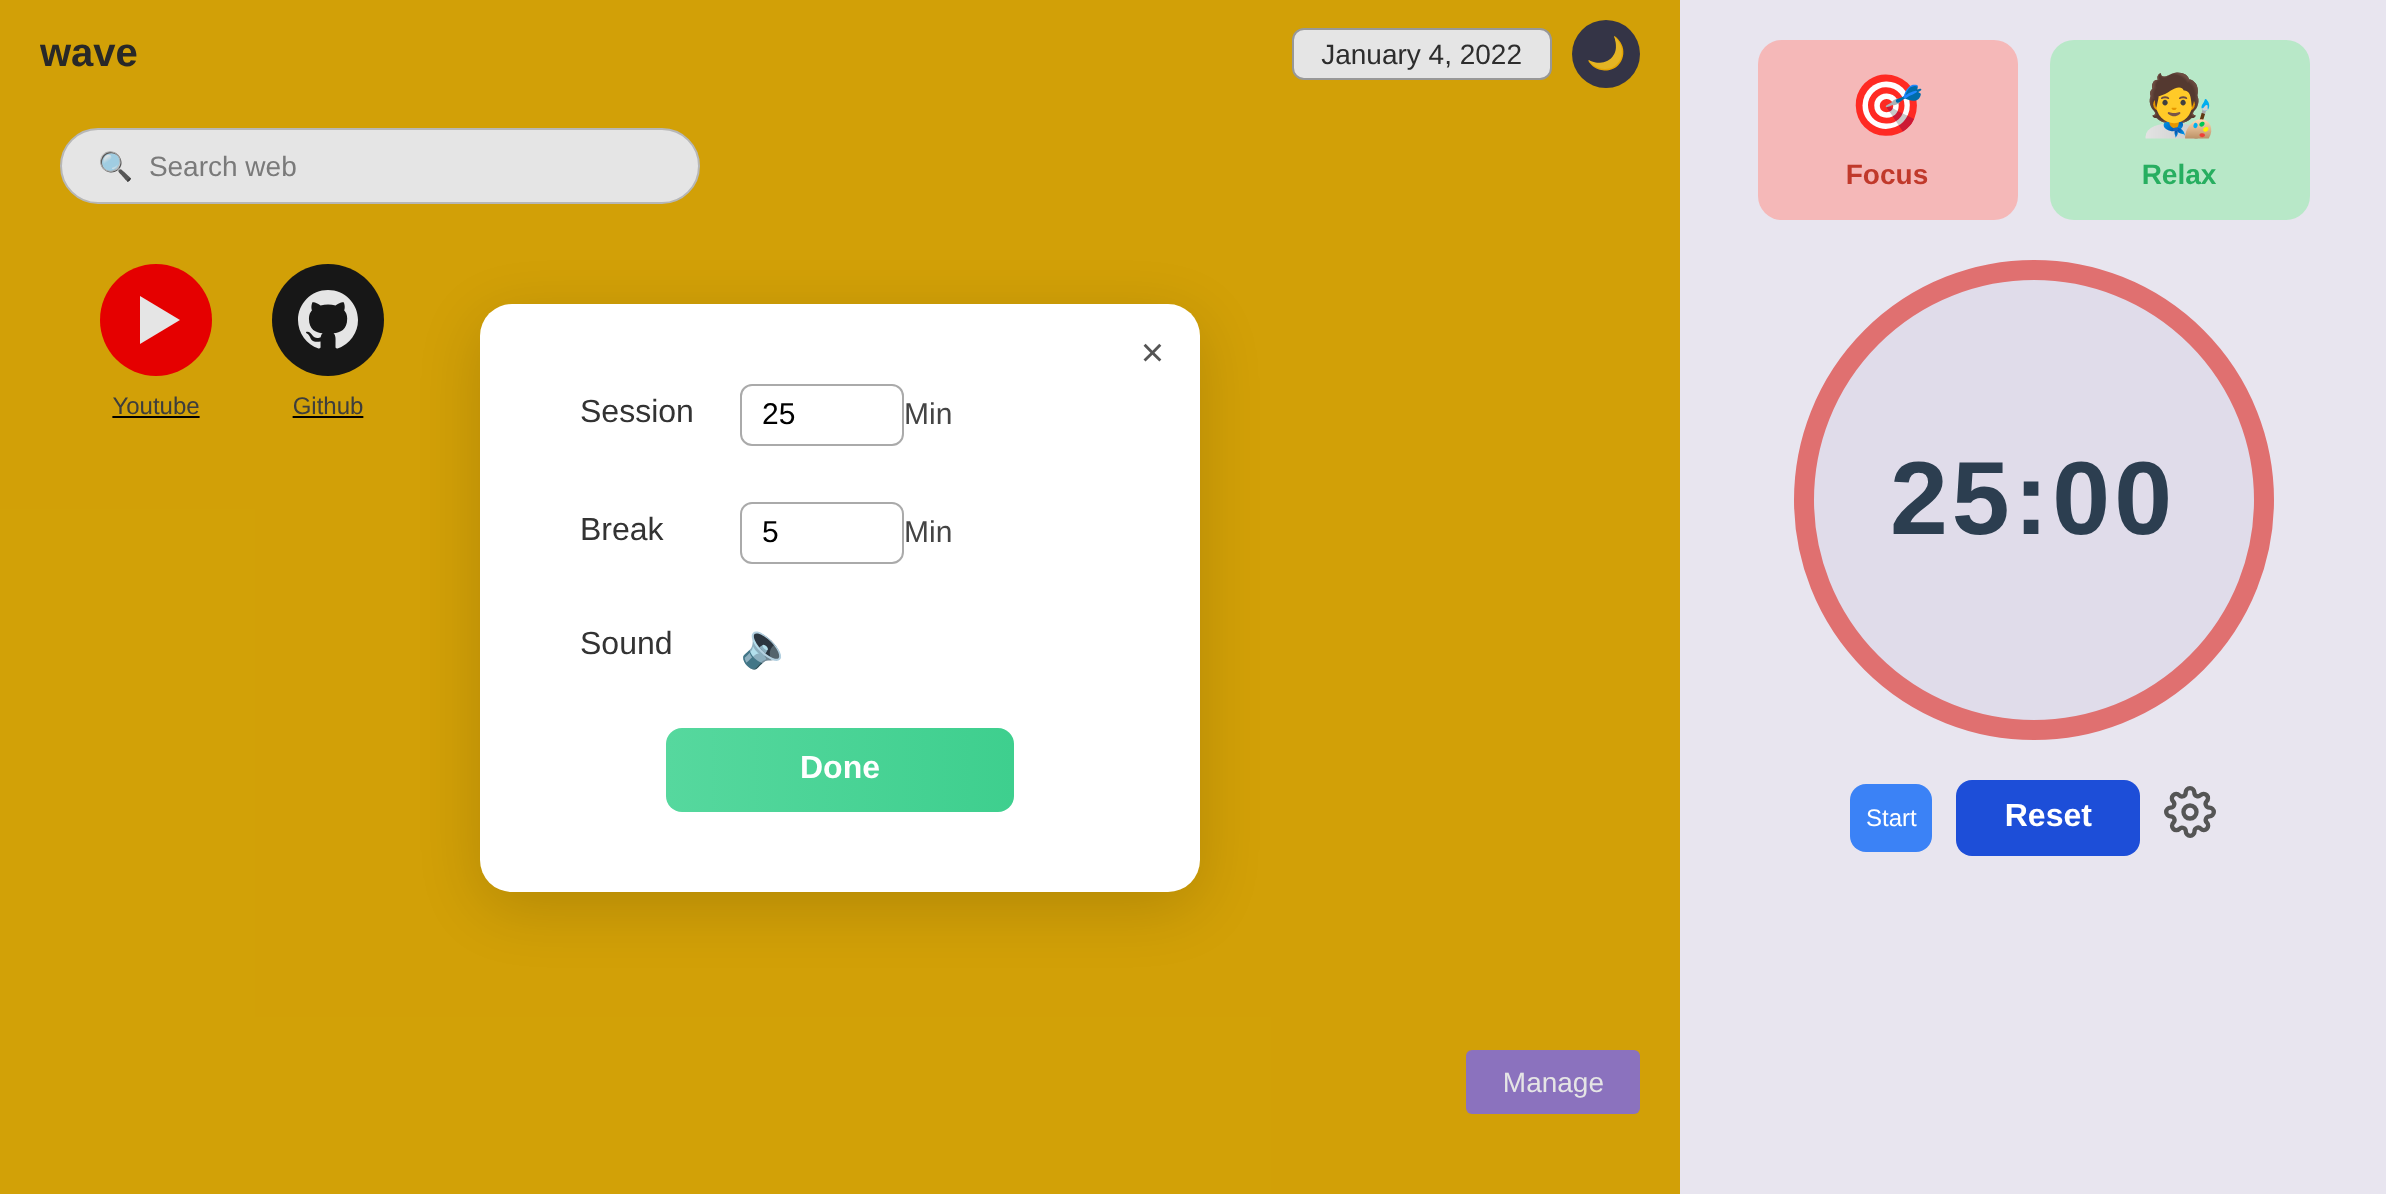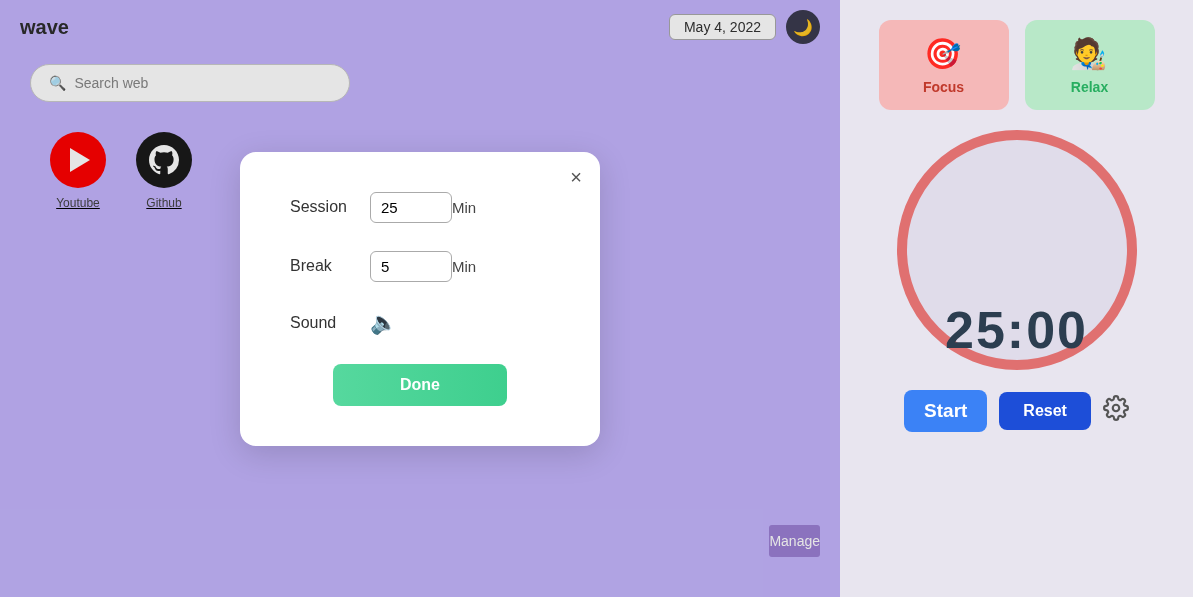--- a/index.html
+++ b/index.html
@@ -12,21 +12,21 @@
       position: relative;
     }
 
     
     .left-panel {
       position: absolute;
       left: 0;
       top: 0;
       width: 840px;
       height: 597px;
-      background: #c4b5fd;
+      background: #eab308;
     }
 
     
     .header {
       display: flex;
       align-items: center;
       padding: 10px 20px;
       gap: 10px;
     }
     .app-title {
@@ -127,21 +127,21 @@
 
     
     .manage-btn {
       position: absolute;
       bottom: 40px;
       right: 20px;
       background: #9b7fd4;
       color: white;
       border: none;
       border-radius: 3px;
-      padding: 8px 0;
+      padding: 8px 18px;
       font-size: 14px;
       cursor: pointer;
     }
 
     
     .right-panel {
       position: absolute;
       right: 0;
       top: 0;
       width: 353px;
@@ -187,44 +187,44 @@
     }
 
     
     .timer-circle {
       width: 240px;
       height: 240px;
       border-radius: 50%;
       background: #e0dcea;
       border: 10px solid #e07070;
       display: flex;
-      align-items: flex-end;
+      align-items: center;
       justify-content: center;
     }
     .timer-display {
       font-size: 52px;
       font-weight: 900;
       color: #2c3e50;
       letter-spacing: 2px;
     }
 
     
     .timer-controls {
       display: flex;
       align-items: center;
       gap: 12px;
     }
     .start-btn {
       background: #3b82f6;
       color: white;
       border: none;
       border-radius: 8px;
-      padding: 10px 20px;
-      font-size: 19px;
-      font-weight: 700;
+      padding: 10px 8px;
+      font-size: 12px;
+      font-weight: 400;
       cursor: pointer;
     }
     .reset-btn {
       background: #1d4ed8;
       color: white;
       border: none;
       border-radius: 8px;
       padding: 10px 24px;
       font-size: 16px;
       font-weight: 600;
@@ -314,21 +314,21 @@
     }
   </style>
 </head>
 <body>
 
 <div class="left-panel">
 
   <div class="header">
     <span class="app-title">wave</span>
     <div class="header-right">
-      <div class="date-badge">May 4, 2022</div>
+      <div class="date-badge">January 4, 2022</div>
       <button class="theme-toggle">
         <span>🌙</span>
       </button>
     </div>
   </div>
 
   <div class="main-content">
     <div class="search-bar">
       <span class="search-icon-inner">🔍</span>
       <span>Search web</span>

